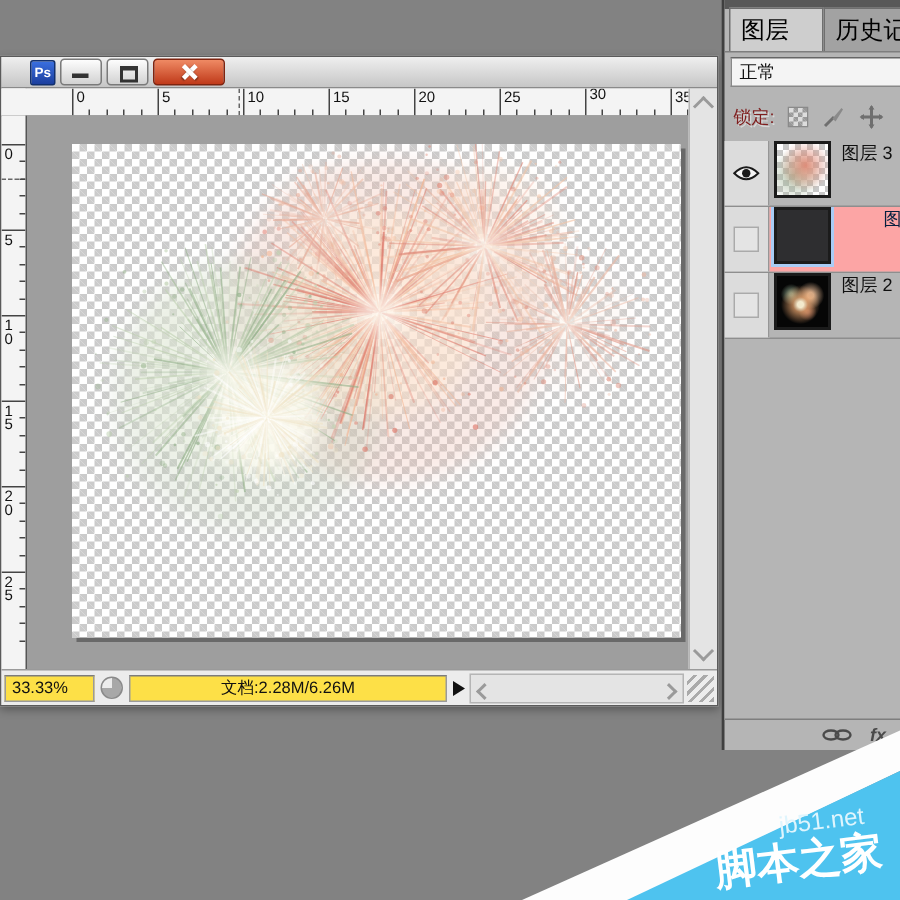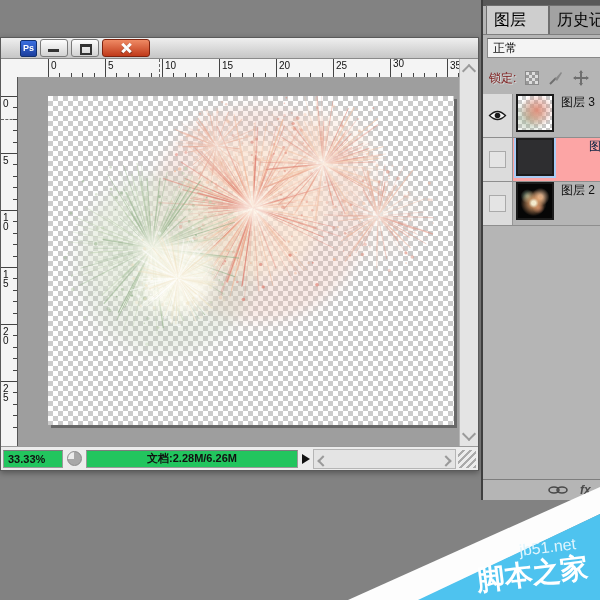--- a/index.html
+++ b/index.html
@@ -51,21 +51,21 @@
   .document svg{position:absolute;left:0;top:0;}
   
   .vscroll{position:absolute;right:0;top:21px;bottom:24px;width:18px;background:#e4e4e4;border-left:1px solid #b5b5b5;}
   .chev{position:absolute;width:8px;height:8px;border-left:2px solid #9a9a9a;border-top:2px solid #9a9a9a;}
   .chev-up{left:4px;top:7px;transform:rotate(45deg);}
   .chev-down{left:4px;bottom:7px;transform:rotate(225deg);}
   .chev-left{left:5px;top:7px;transform:rotate(-45deg);width:6px;height:6px;}
   .chev-right{right:5px;top:7px;transform:rotate(135deg);width:6px;height:6px;}
   .statusbar{position:absolute;left:0;right:0;bottom:0;height:24px;background:#ececec;border-top:1px solid #9a9a9a;
              display:flex;align-items:center;padding:0 2px;box-sizing:border-box;}
-  .sunken{background:#22c55e;border:1px solid #9a9a9a;border-top-color:#7c7c7c;height:18px;box-sizing:border-box;font-weight:bold;}
+  .sunken{background:#fde047;border:1px solid #9a9a9a;border-top-color:#7c7c7c;height:18px;box-sizing:border-box;}
   .zoom-box{width:60px;font-size:11px;color:#111;display:flex;align-items:center;padding-left:4px;}
   .vc-icon{width:13px;height:13px;border-radius:50%;border:1px solid #8a8a8a;margin:0 4px;
            background:conic-gradient(#a8a8a8 0 270deg,#ececec 270deg 360deg);}
   .doc-box{width:212px;position:relative;font-size:11px;color:#111;display:flex;align-items:center;justify-content:center;}
   .menu-arrow{width:0;height:0;border-left:8px solid #111;border-top:5px solid transparent;
               border-bottom:5px solid transparent;margin:0 3px 0 4px;}
   .hscroll{flex:1;position:relative;height:18px;background:#e4e4e4;border:1px solid #b5b5b5;}
   .grip{width:18px;height:18px;margin-left:2px;
         background:repeating-linear-gradient(135deg,transparent 0 3px,#aaa 3px 5px);}
   

